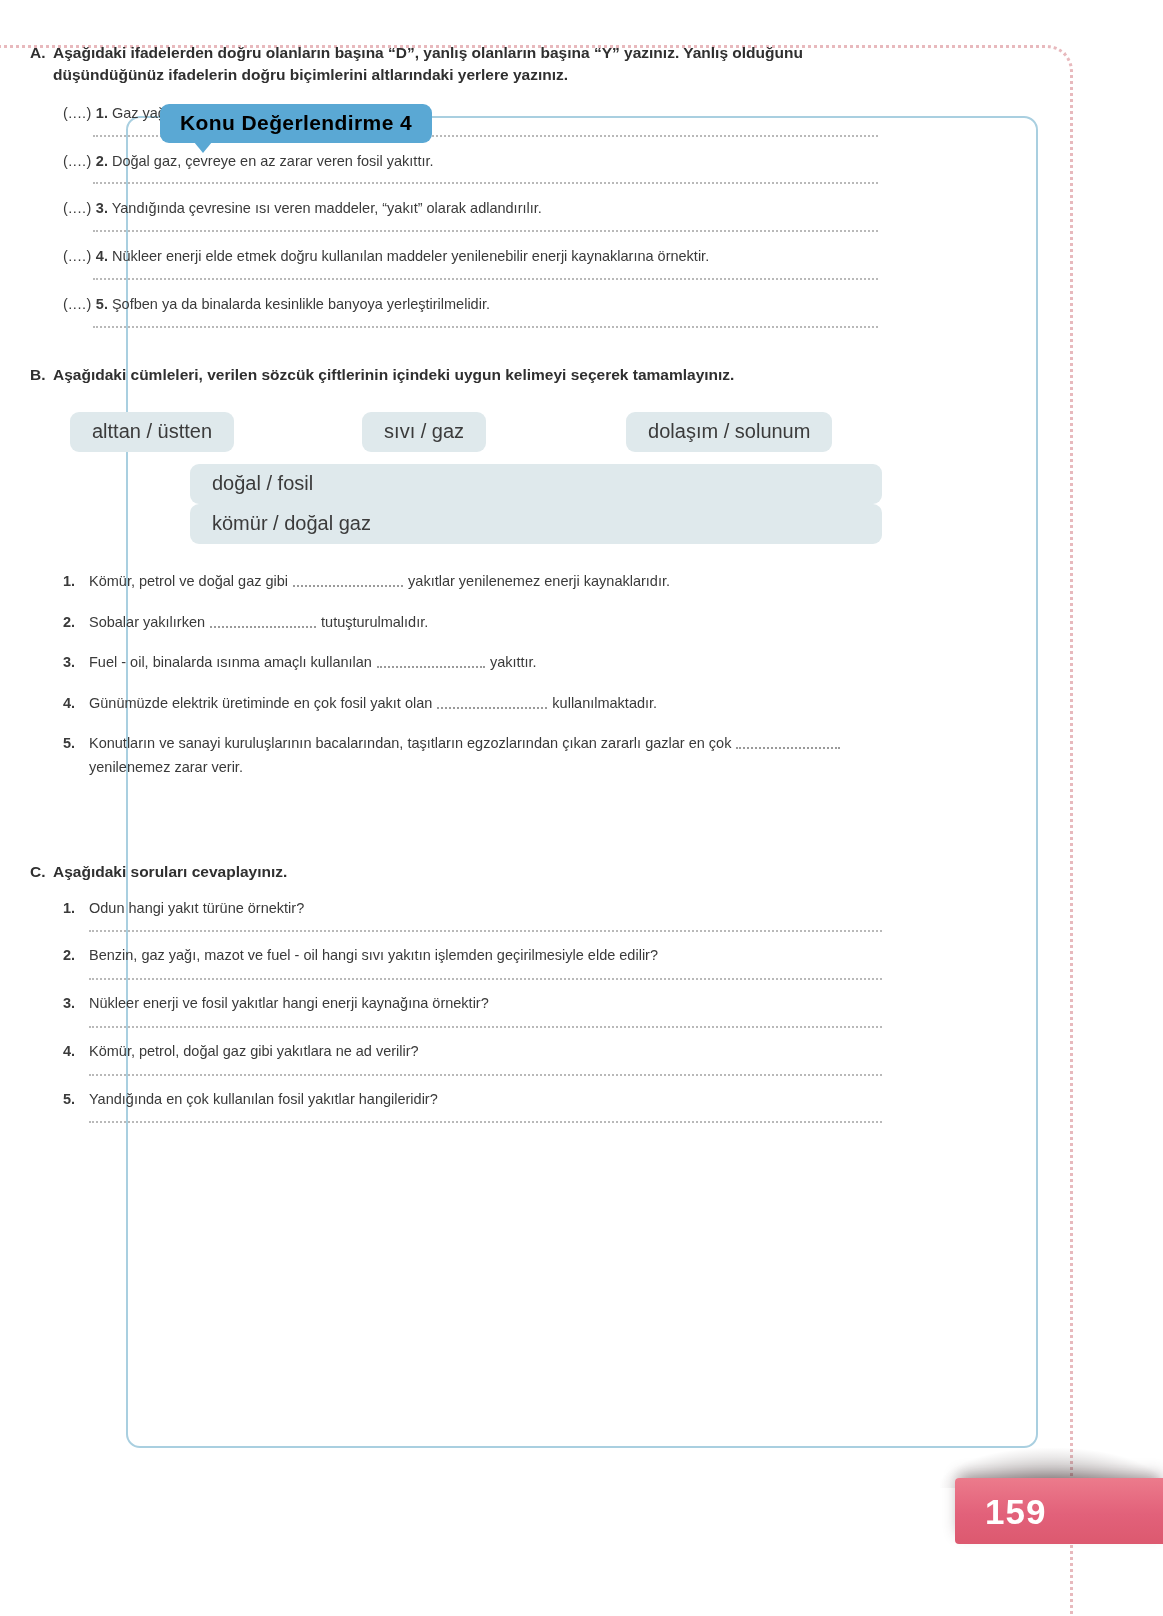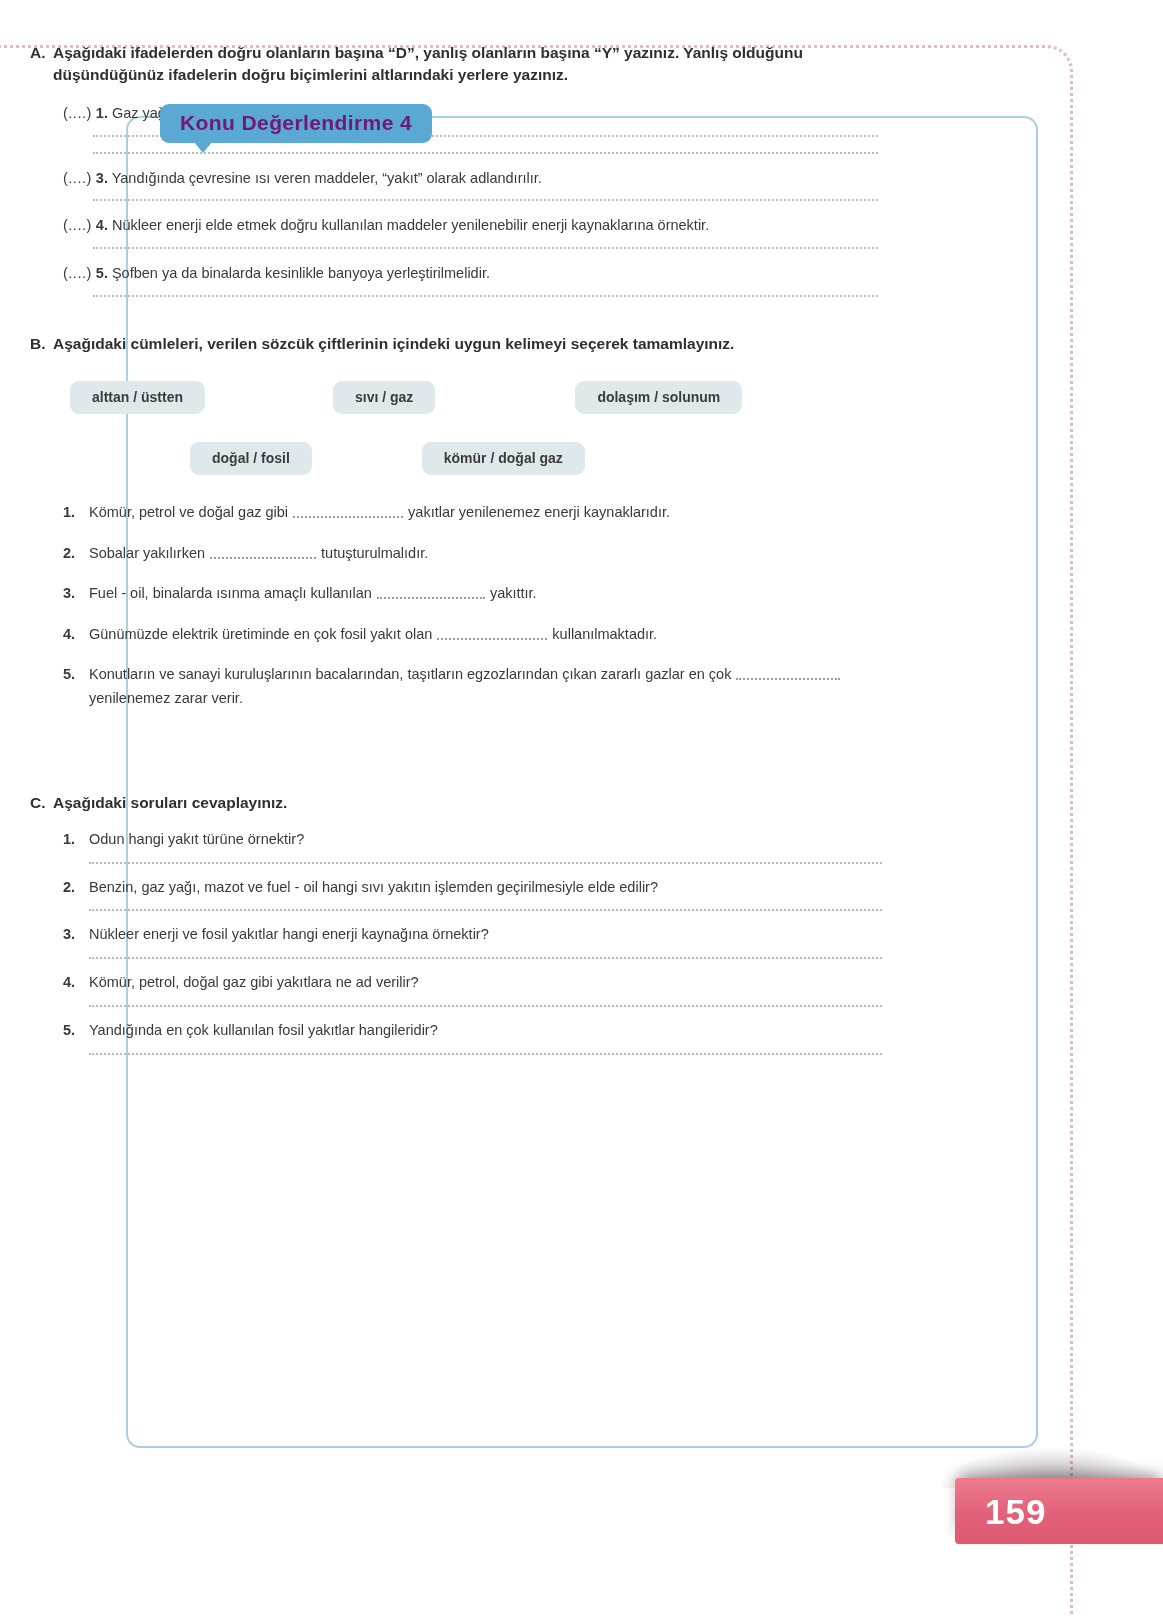--- a/index.html
+++ b/index.html
@@ -44,21 +44,21 @@
 
   
   .title-badge-wrap {
     position: absolute;
     left: 160px;
     top: 104px;
     z-index: 5;
   }
   .title-badge {
     background: #5aa8d4;
-    color: #701a75;
+    color: #000000;
     font-weight: bold;
     font-size: 21px;
     letter-spacing: 0.4px;
     padding: 7px 20px 8px 20px;
     border-radius: 9px;
     display: inline-block;
     line-height: 1.15;
     white-space: nowrap;
   }
   .title-badge-tail {
@@ -120,30 +120,29 @@
   }
   .dot-rule.wide { margin-left: 30px; margin-right: 4px; }
 
   
   .section-b { margin-top: 36px; }
   .chips-row {
     display: flex;
     margin-top: 26px;
     padding-left: 40px;
   }
-  .chips-row.row2 { margin-top: 28px; padding-left: 160px; }
+  .chips-row.row2 { margin-top: 12px; padding-left: 160px; flex-direction: column; }
   .chip {
     background: #dfe9ec;
     border-radius: 9px;
     color: #3b3b3b;
-    font-size: 14px;
+    font-size: 20px;
     padding: 8px 22px 9px 22px;
     display: inline-block;
     white-space: nowrap;
-    font-weight: bold;
   }
   .chip-gap-1 { width: 128px; }
   .chip-gap-2 { width: 140px; }
   .chip-gap-3 { width: 110px; }
 
   .b-list { margin-top: 26px; padding-left: 33px; }
   .b-item {
     display: flex;
     align-items: flex-start;
     margin-bottom: 17px;
@@ -250,20 +249,25 @@
       <div class="a-item">
         <div class="a-line1">
           <span class="a-paren">(....)</span>
           <span class="a-num">1.</span>
           <span>Gaz yağı, sıvı yakıtlara örnektir.</span>
         </div>
         <div class="dot-rule wide"></div>
       </div>
 
       <div class="a-item">
+        <div class="a-line1">
+          <span class="a-paren">(....)</span>
+          <span class="a-num">2.</span>
+          <span>Doğal gaz, çevreye en az zarar veren fosil yakıttır.</span>
+        </div>
         <div class="dot-rule wide"></div>
       </div>
 
       <div class="a-item">
         <div class="a-line1">
           <span class="a-paren">(....)</span>
           <span class="a-num">3.</span>
           <span>Yandığında çevresine ısı veren maddeler, “yakıt” olarak adlandırılır.</span>
         </div>
         <div class="dot-rule wide"></div>

